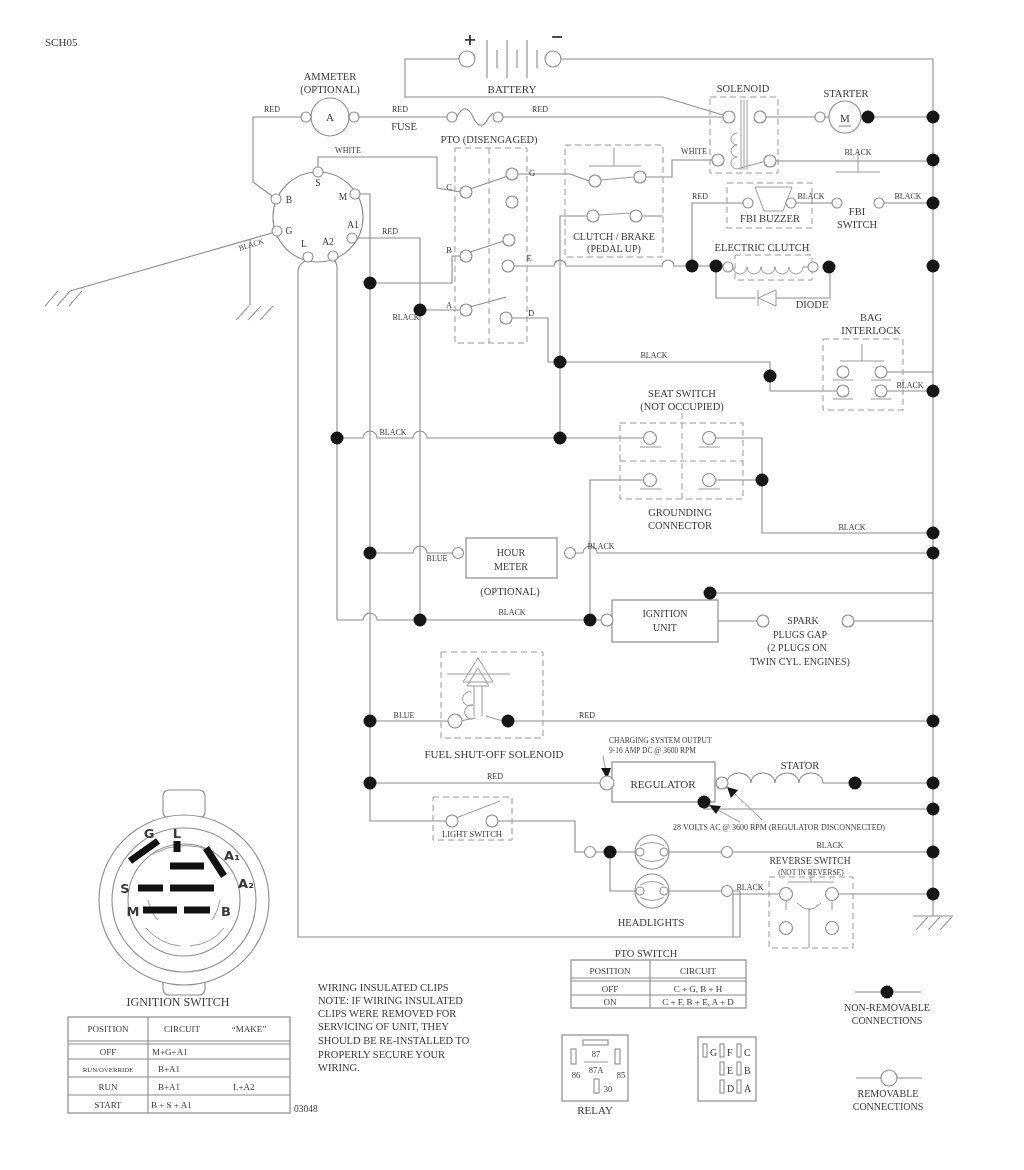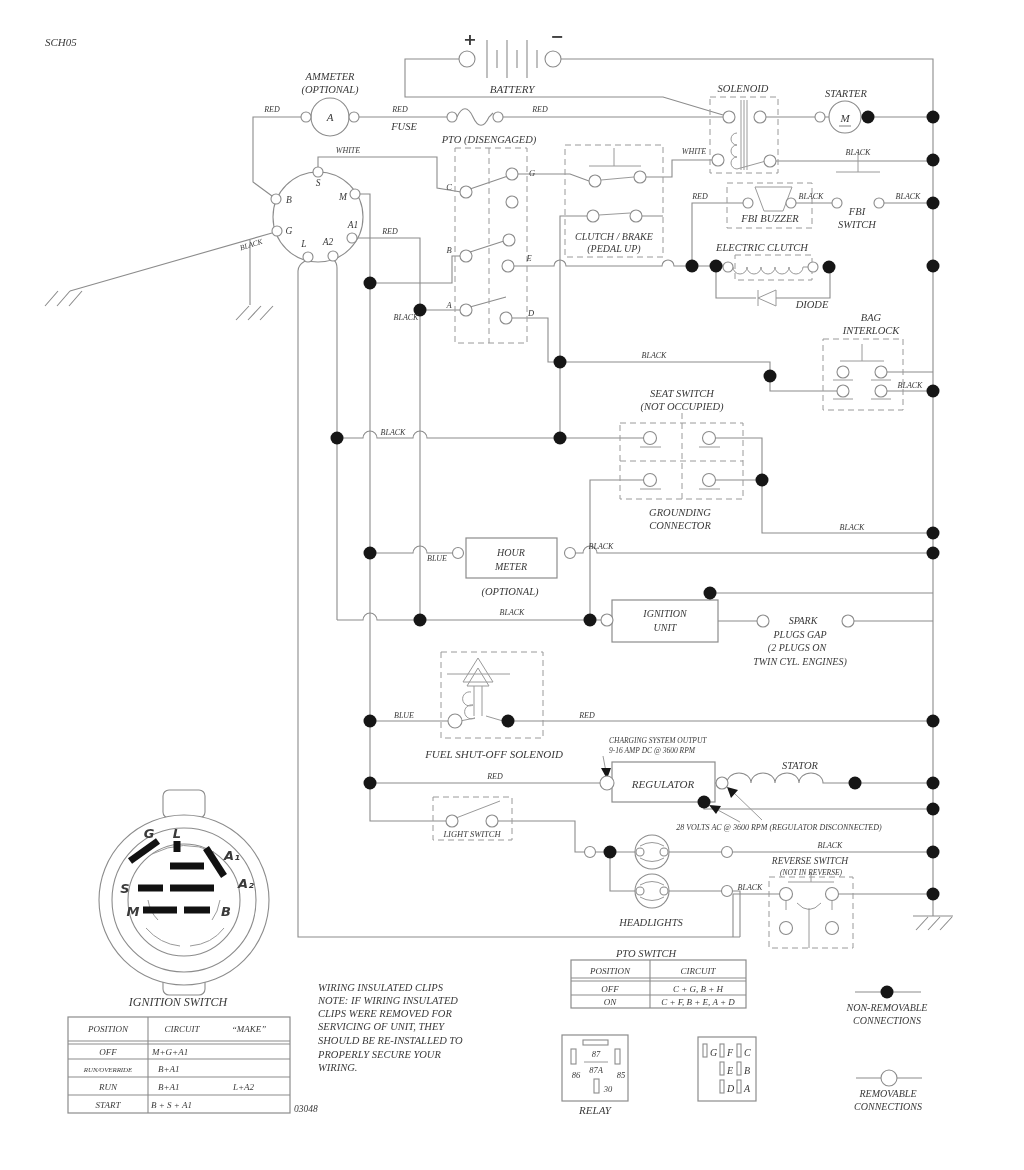--- a/index.html
+++ b/index.html
@@ -1,16 +1,16 @@
 <!DOCTYPE html>
 <html><head>
 <meta charset="utf-8">
 <style>
   html,body{margin:0;padding:0;background:#ffffff;}
-  #stage{position:relative;width:1024px;height:1170px;background:#fff;font-family:"Liberation Serif","DejaVu Serif",serif;font-style:italic;}
+  #stage{position:relative;width:1024px;height:1170px;background:#fff;font-family:"Liberation Serif","DejaVu Serif",serif;}
   svg{position:absolute;left:0;top:0;}
   svg text{fill:#3a3a3a;}
   .wire{stroke:#8c8c8c;stroke-width:1.1;fill:none;}
   .wire2{stroke:#9a9a9a;stroke-width:1;fill:none;}
   .dashbox{stroke:#9a9a9a;stroke-width:1;fill:none;stroke-dasharray:6 4;}
   .solidbox{stroke:#8c8c8c;stroke-width:1.2;fill:none;}
   .term{stroke:#8c8c8c;stroke-width:1.1;fill:#ffffff;}
   .dot{fill:#161616;stroke:none;}
   .bar{stroke:#111111;stroke-width:7;stroke-linecap:butt;}
 </style>

